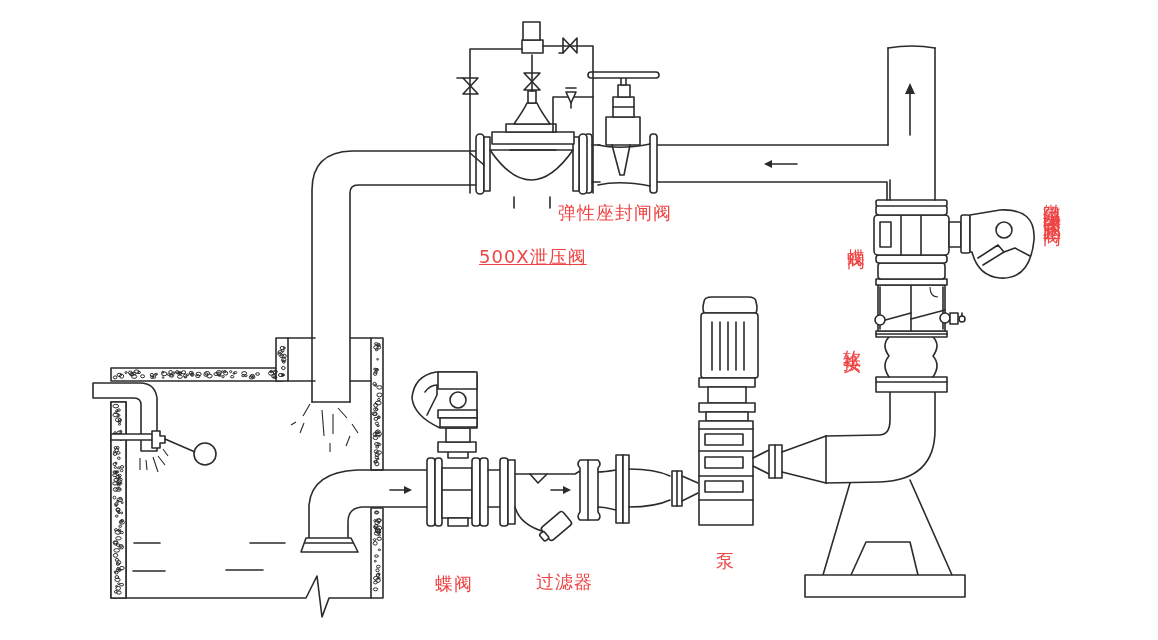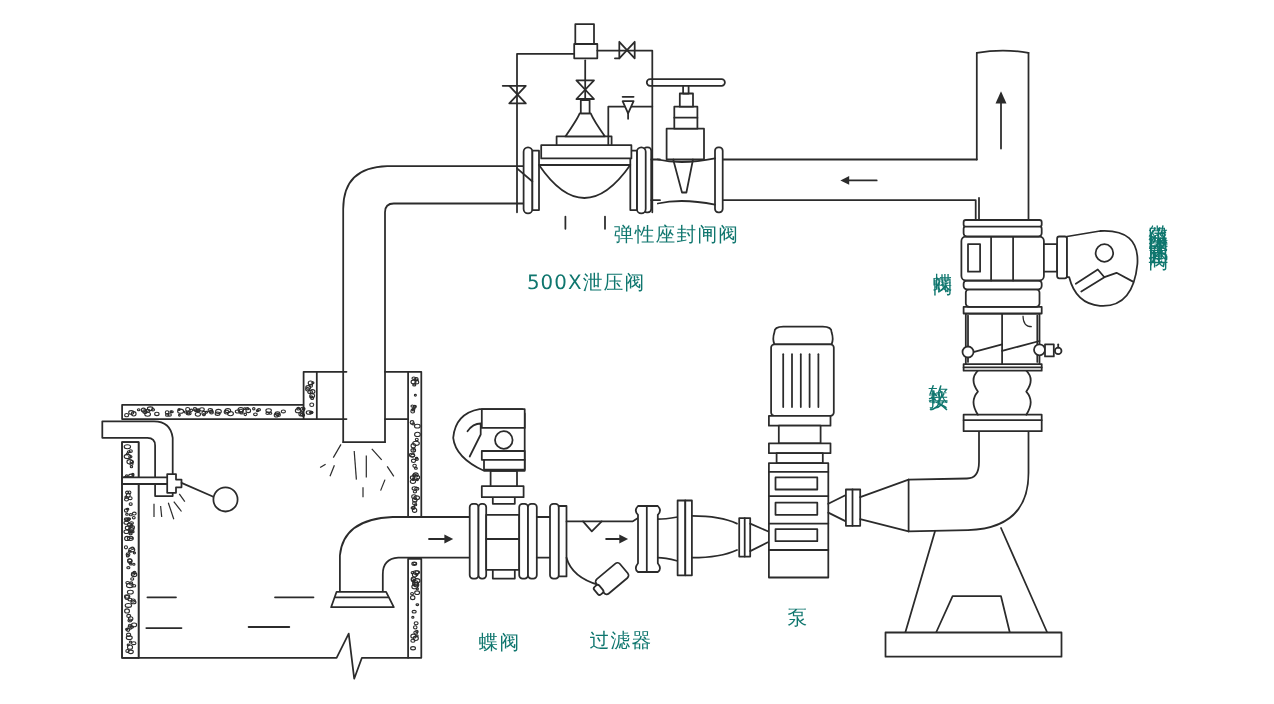--- a/index.html
+++ b/index.html
@@ -3,21 +3,21 @@
 <meta charset="utf-8">
 <style>
   html, body { margin: 0; padding: 0; background: #ffffff; }
   body { width: 1158px; height: 640px; overflow: hidden; position: relative; font-family: "DejaVu Sans", sans-serif; }
   #diagram { position: absolute; left: 0; top: 0; }
   .ln { fill: none; stroke: #2b2b2b; stroke-width: 1.6; stroke-linejoin: round; stroke-linecap: round; }
   .lw { fill: #ffffff; stroke: #2b2b2b; stroke-width: 1.6; stroke-linejoin: round; }
   .thin { fill: none; stroke: #2b2b2b; stroke-width: 1.1; }
   .dot { fill: none; stroke: #2b2b2b; stroke-width: 1; }
   .arrowhead { fill: #2b2b2b; }
-  .label { position: absolute; font-size: 18px; color: #0f766e; white-space: nowrap; letter-spacing: 1px; font-family: "DejaVu Sans", sans-serif; }
+  .label { position: absolute; font-size: 18px; color: #ef4444; white-space: nowrap; letter-spacing: 1px; font-family: "DejaVu Sans", sans-serif; }
   .vlabel { writing-mode: vertical-rl; letter-spacing: 3px; }
 </style>
 </head>
 <body>
 
 <svg id="diagram" width="1158" height="640" viewBox="0 0 1158 640" xmlns="http://www.w3.org/2000/svg">
 
   <g>
 
     <rect class="lw" x="111" y="402" width="15" height="196"></rect>
@@ -532,19 +532,19 @@
     <line class="ln" x1="571" y1="103" x2="571" y2="108"></line>
     <line class="ln" x1="566" y1="88" x2="576" y2="88"></line>
     <line class="ln" x1="470" y1="153" x2="484" y2="165"></line>
     <line class="ln" x1="514" y1="197" x2="514" y2="208"></line>
     <line class="ln" x1="550" y1="197" x2="550" y2="208"></line>
   </g>
 
 </svg>
 
 <div class="label" style="left:558px; top:201px;">弹性座封闸阀</div>
-<div class="label" style="left:479px; top:245px;">500X泄压阀</div>
+<div class="label" style="left:479px; top:245px;text-decoration:underline;">500X泄压阀</div>
 <div class="label vlabel" style="left:844px; top:234px;">蝶阀</div>
 <div class="label vlabel" style="left:1040px; top:190px;">微阻缓闭碟式止回阀</div>
 <div class="label vlabel" style="left:840px; top:335px;">软接头</div>
 <div class="label" style="left:435px; top:572px;">蝶阀</div>
 <div class="label" style="left:536px; top:570px;font-family:Liberation Serif, serif;">过滤器</div>
 <div class="label" style="left:716px; top:549px;">泵</div>
 
 </body></html>

